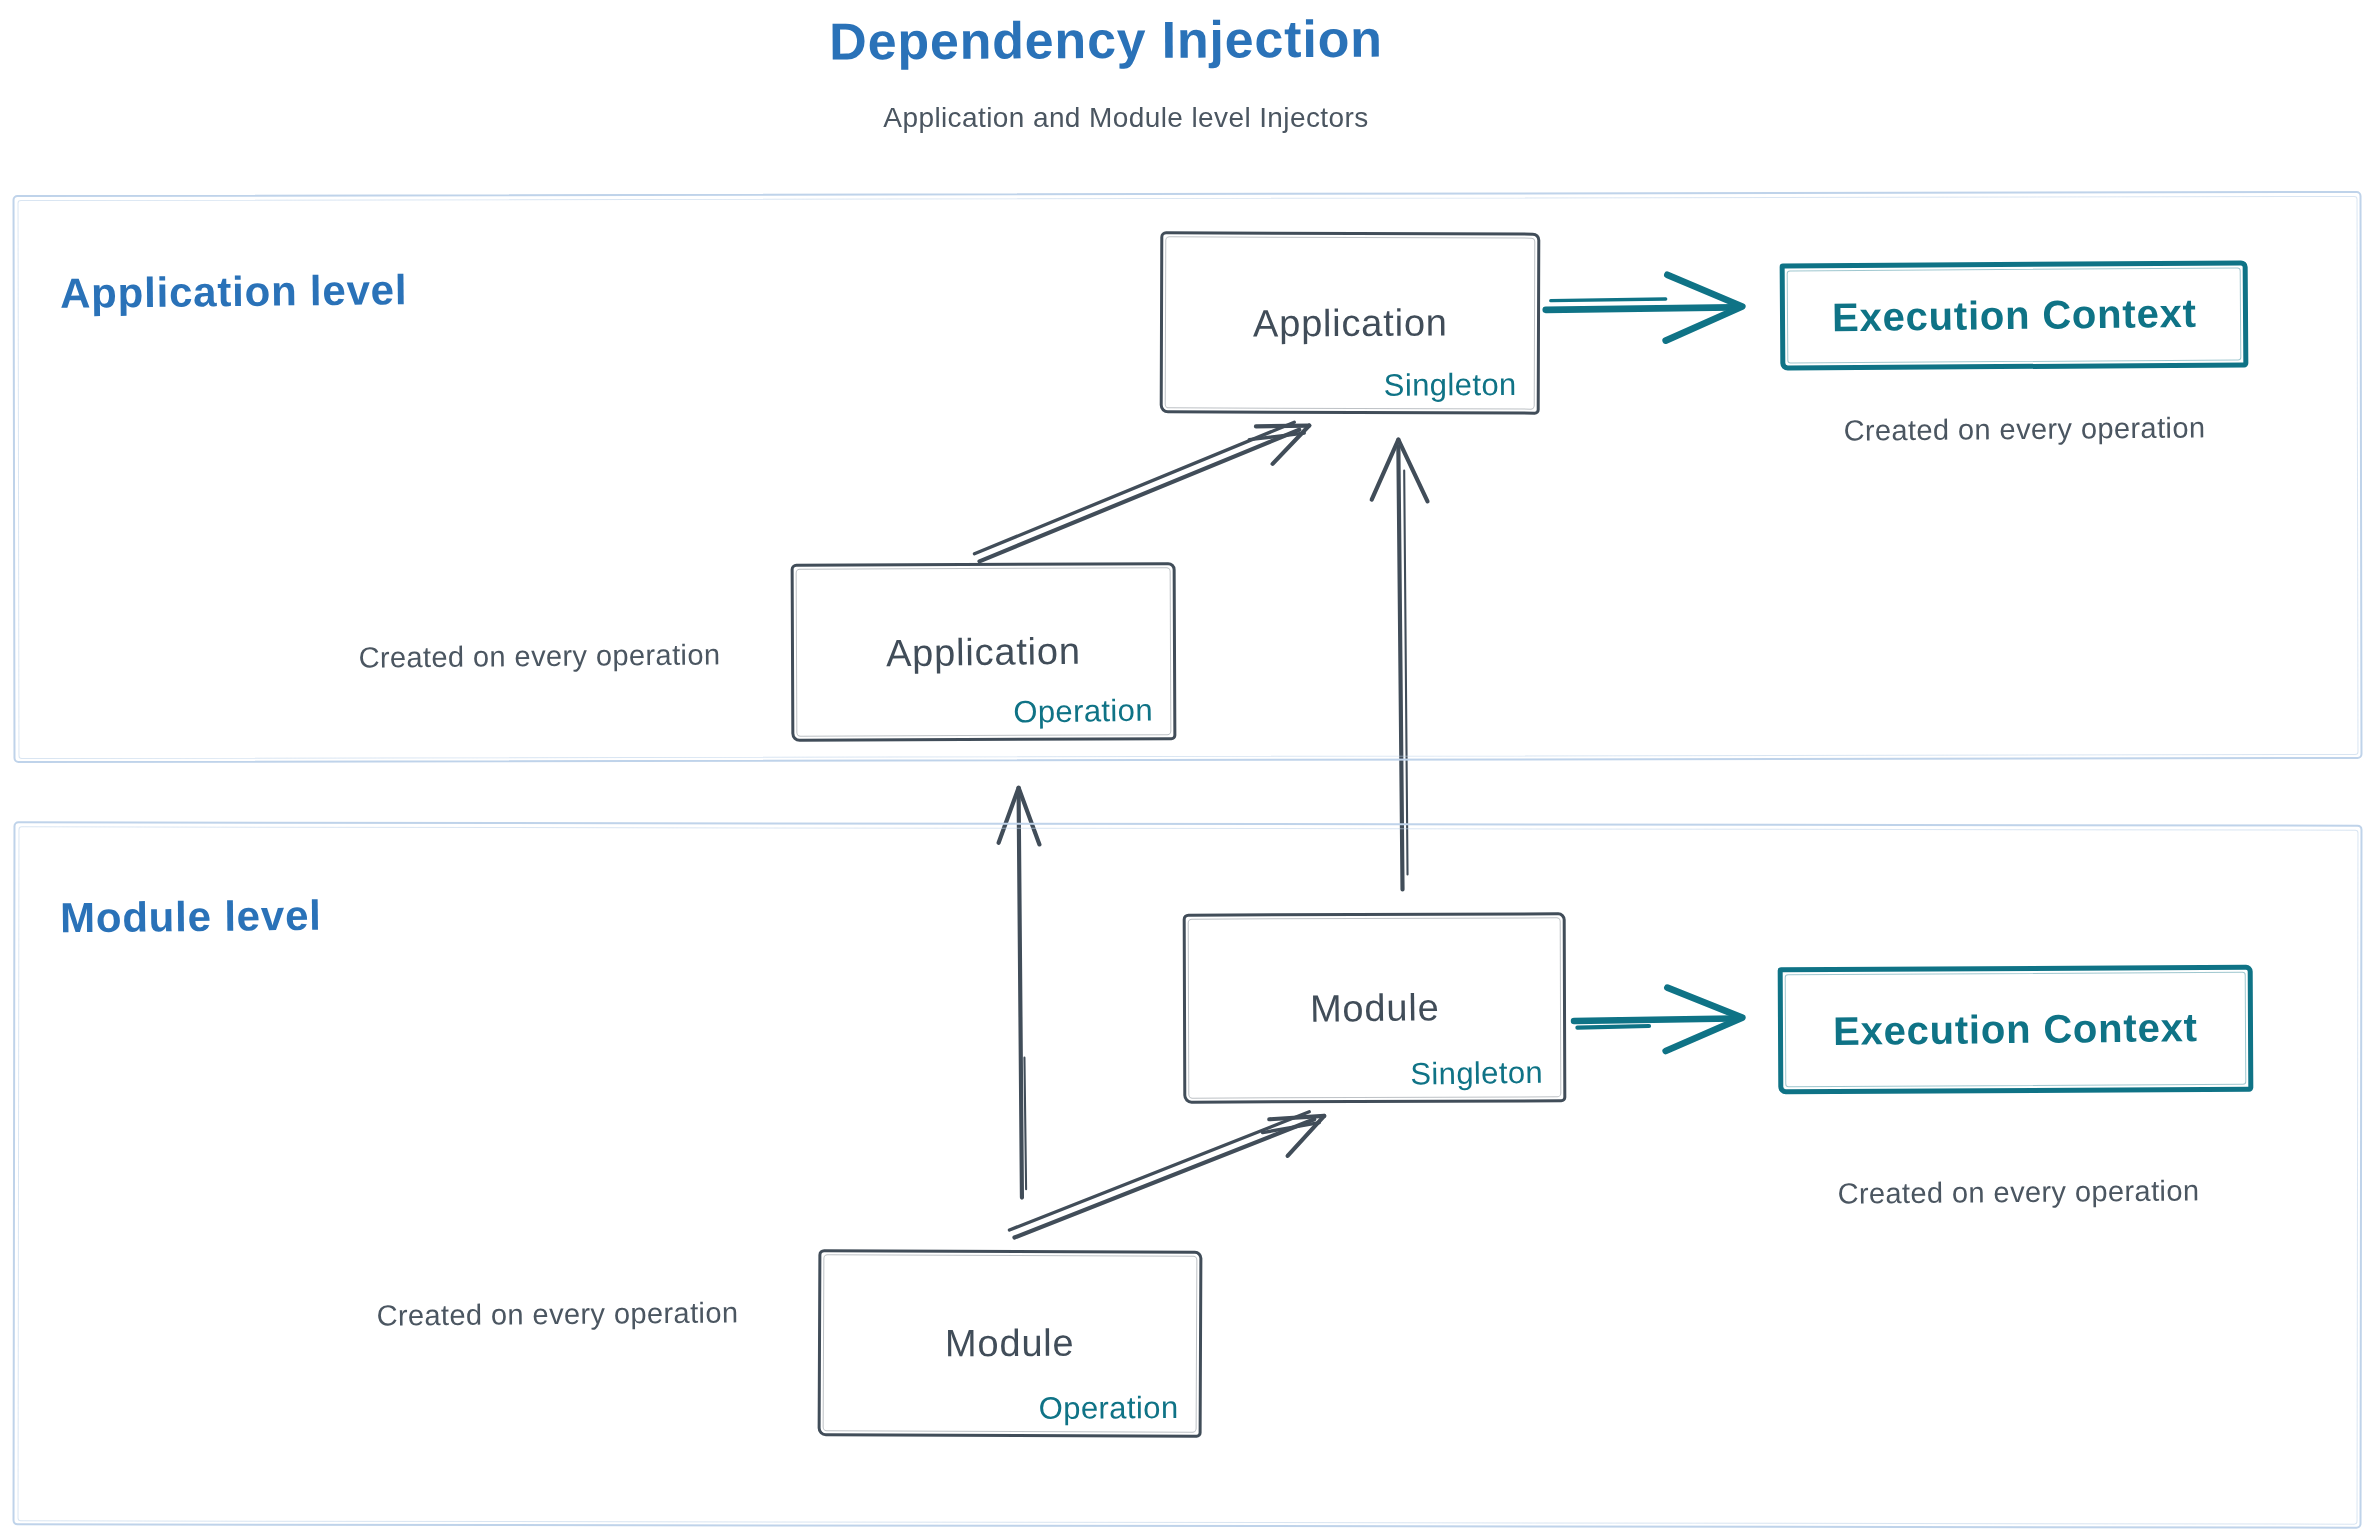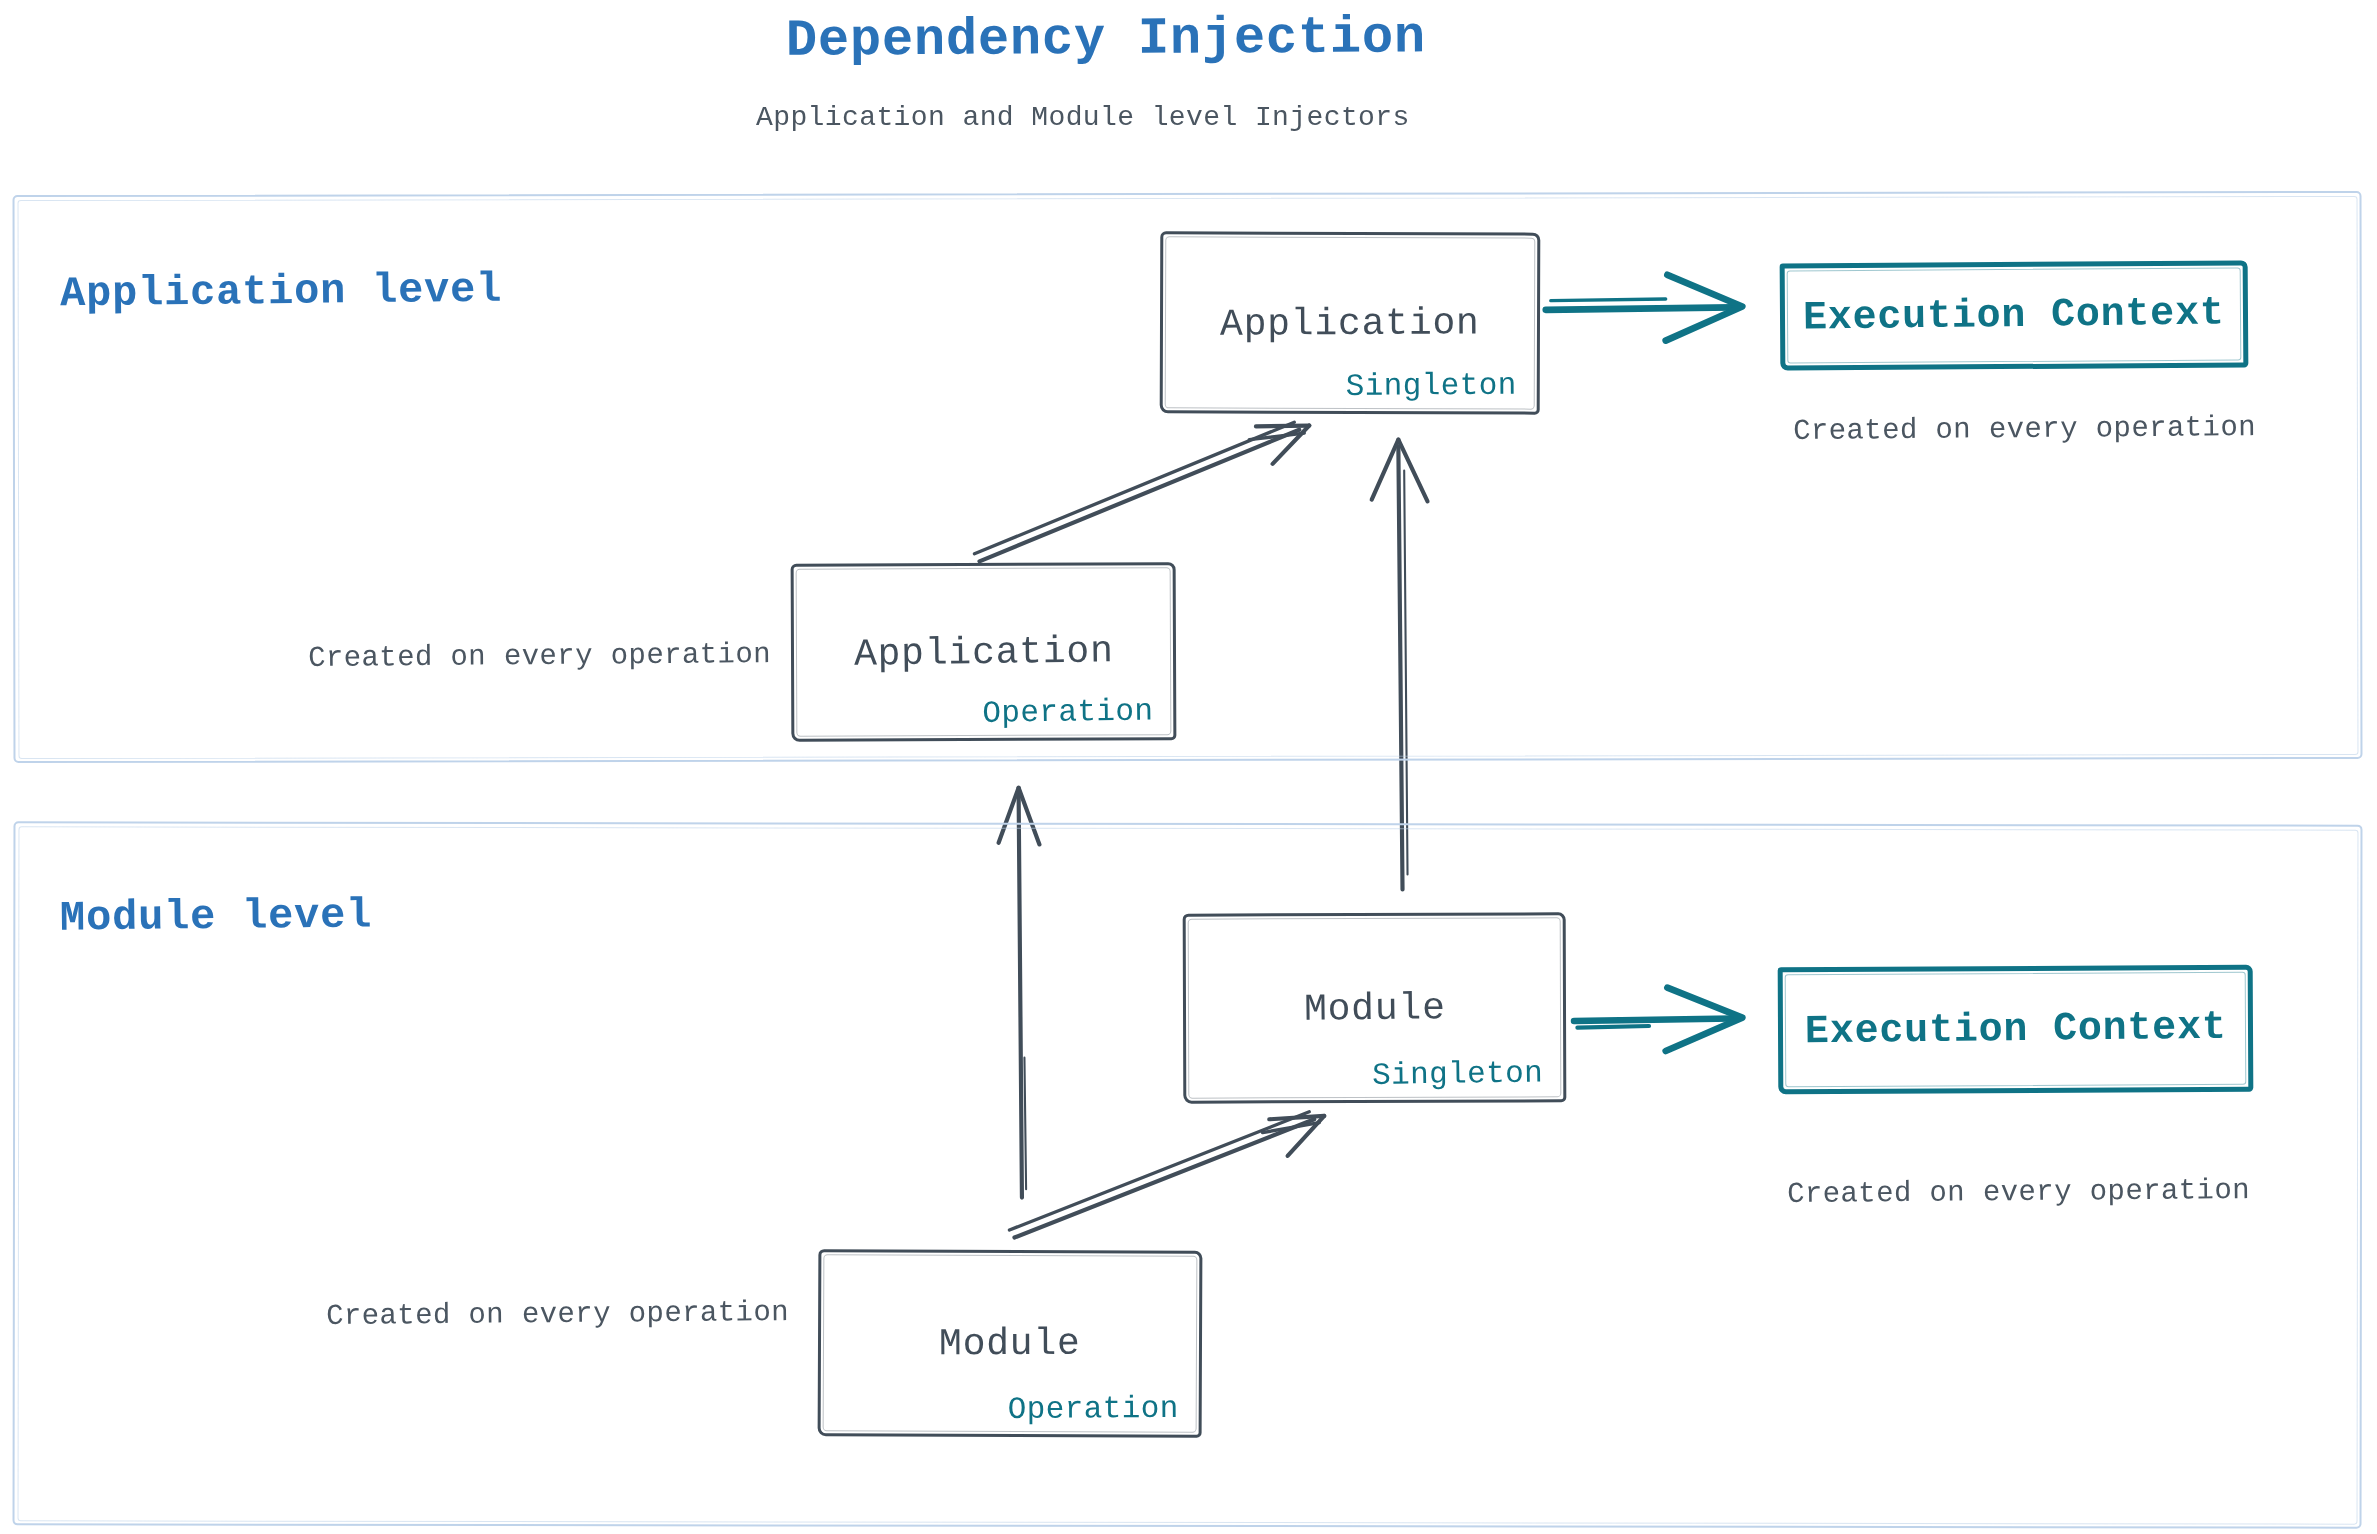--- a/index.html
+++ b/index.html
@@ -9,34 +9,34 @@
     --section:#bfd3ea;
     --caption:#4b5661;
     --bg:#ffffff;
   }
   *{margin:0;padding:0;box-sizing:border-box;}
   html,body{background:var(--bg);}
   #canvas{
     position:relative;
     width:2377px;height:1534px;
     background:var(--bg);
-    font-family:Liberation Mono, monospace;
+    font-family:Liberation Sans, sans-serif;
     overflow:hidden;
   }
   
   #title{
     position:absolute;left:756px;top:10px;width:700px;
     text-align:center;
     font-size:52px;font-weight:bold;color:var(--blue);
     letter-spacing:0.8px;
     transform:rotate(-0.3deg);
   }
   #subtitle{
-    position:absolute;left:756px;top:102px;width:700px;
-    text-align:left;
+    position:absolute;left:776px;top:102px;width:700px;
+    text-align:center;
     font-size:28px;color:var(--caption);
     letter-spacing:0.4px;
   }
   
   .section{
     position:absolute;
     border:2.5px solid var(--section);
     border-radius:5px;
     background:transparent;
   }

